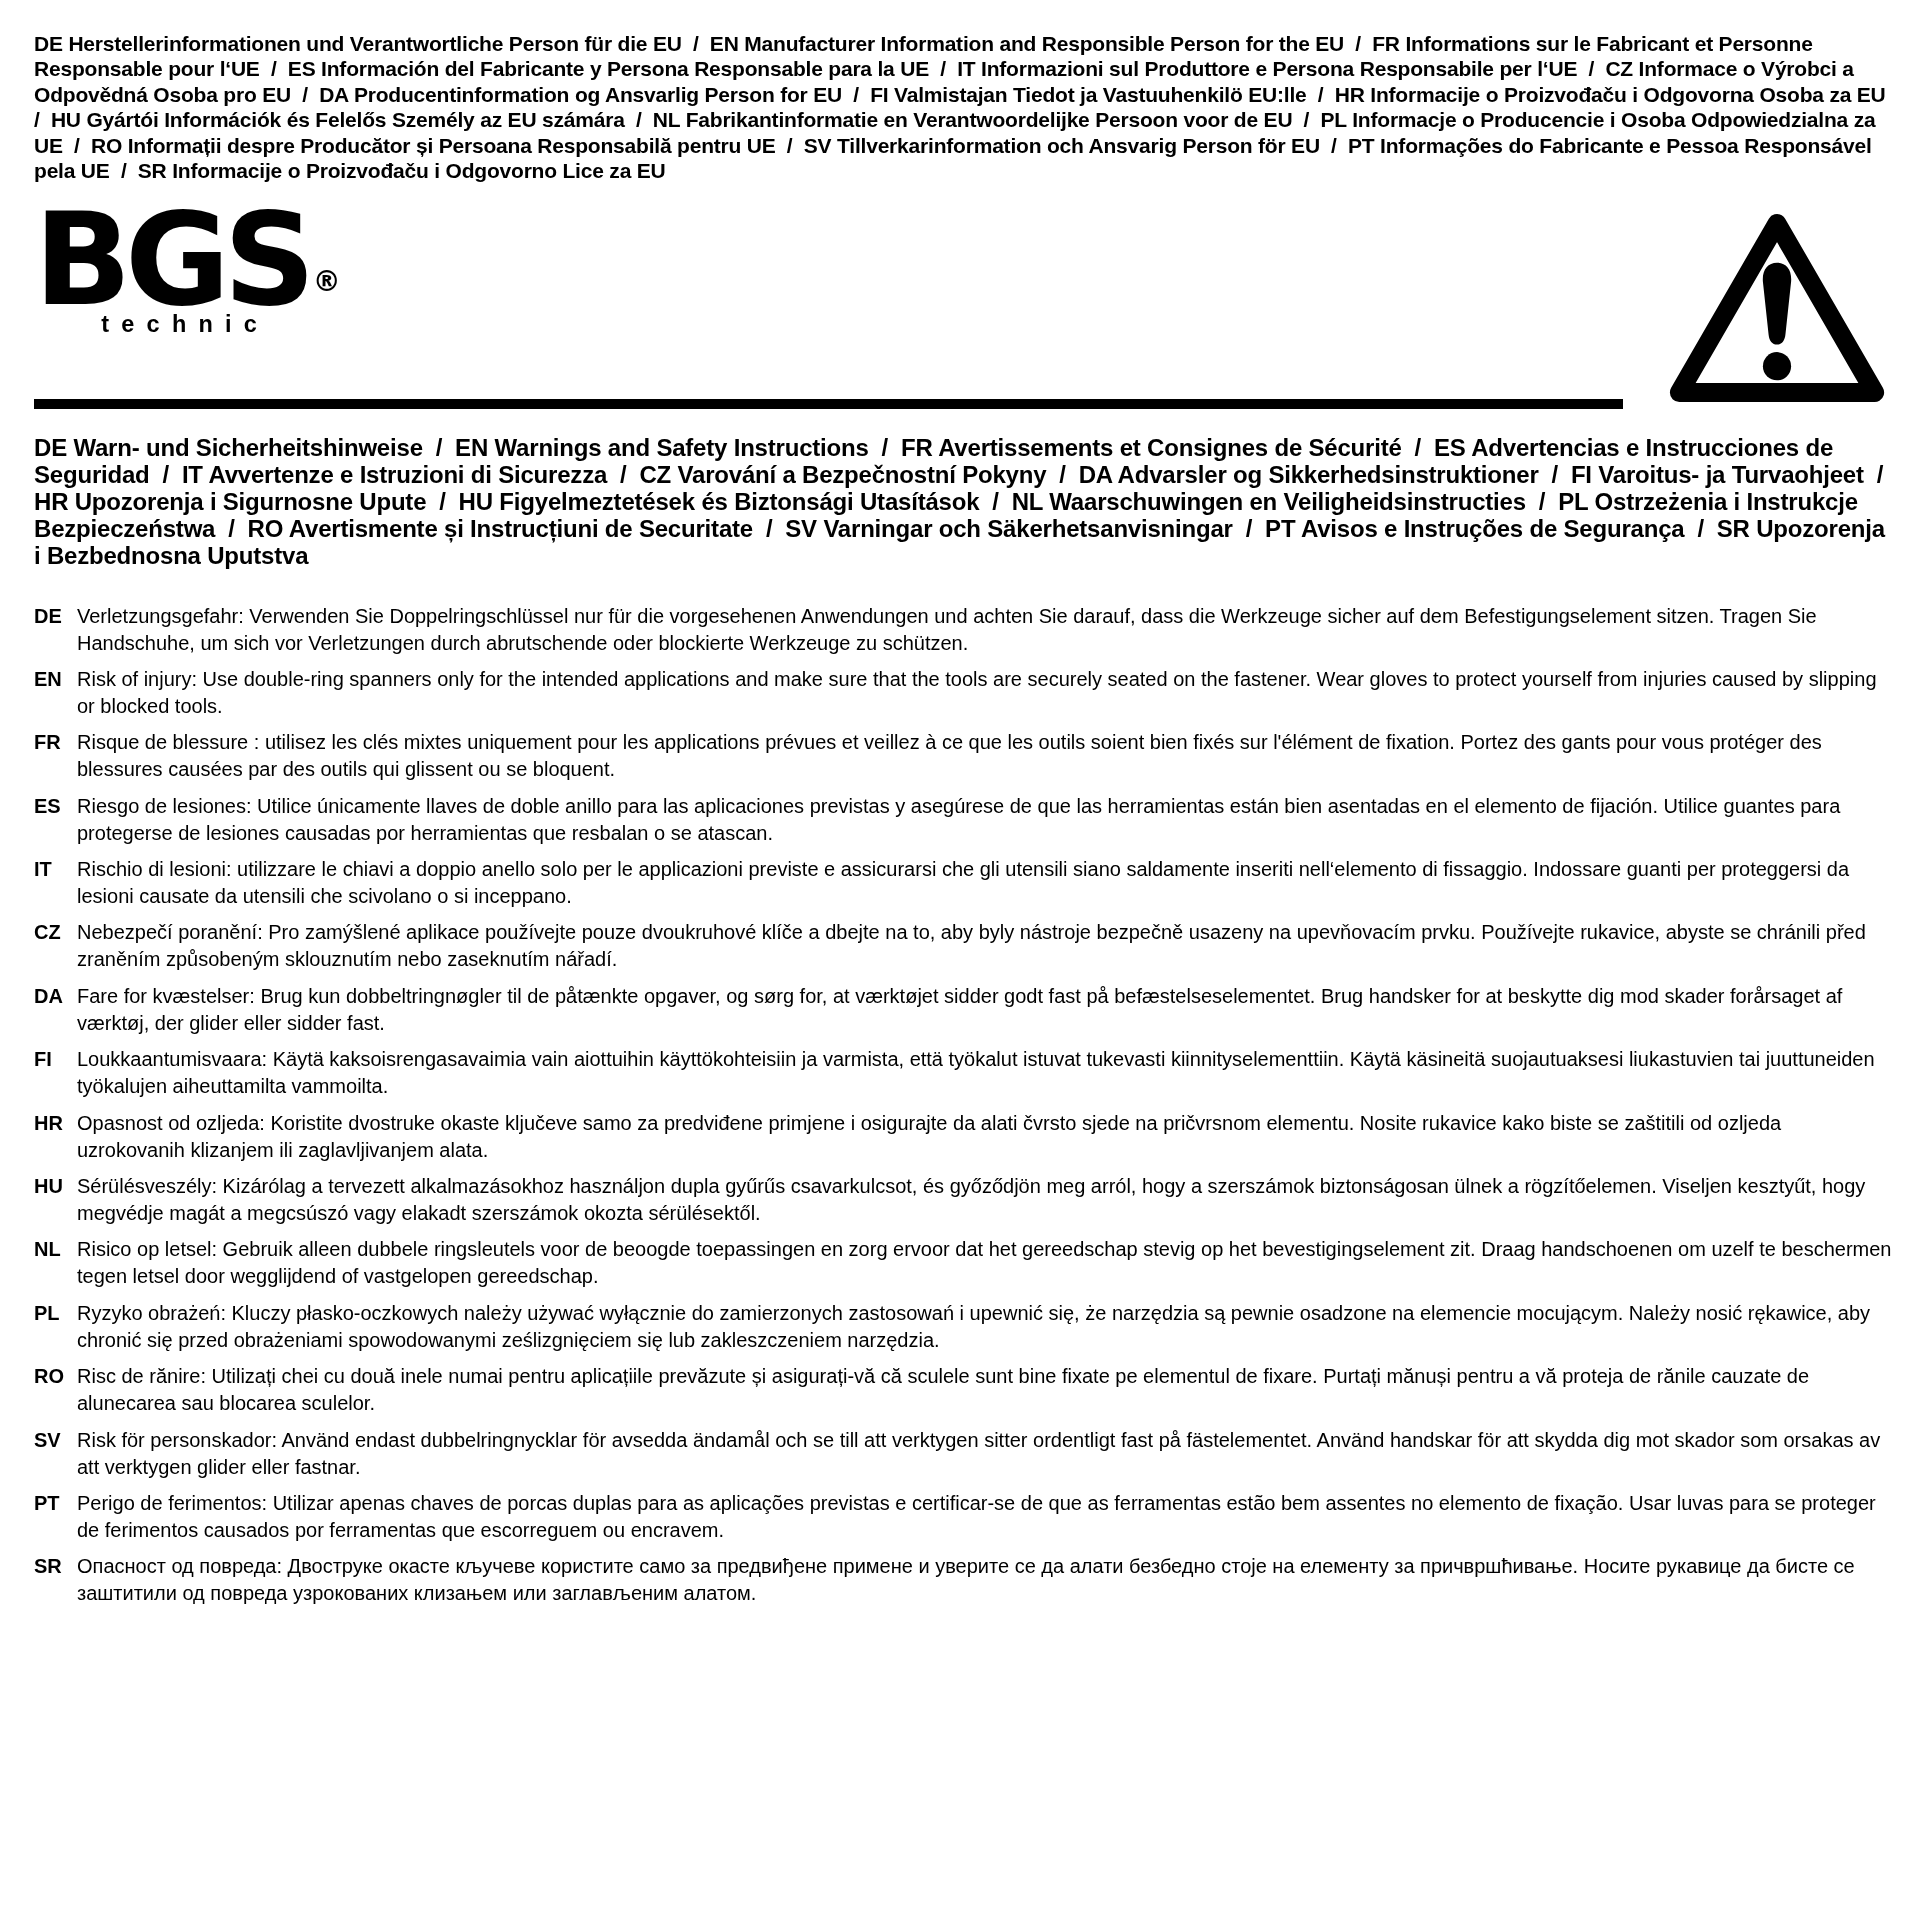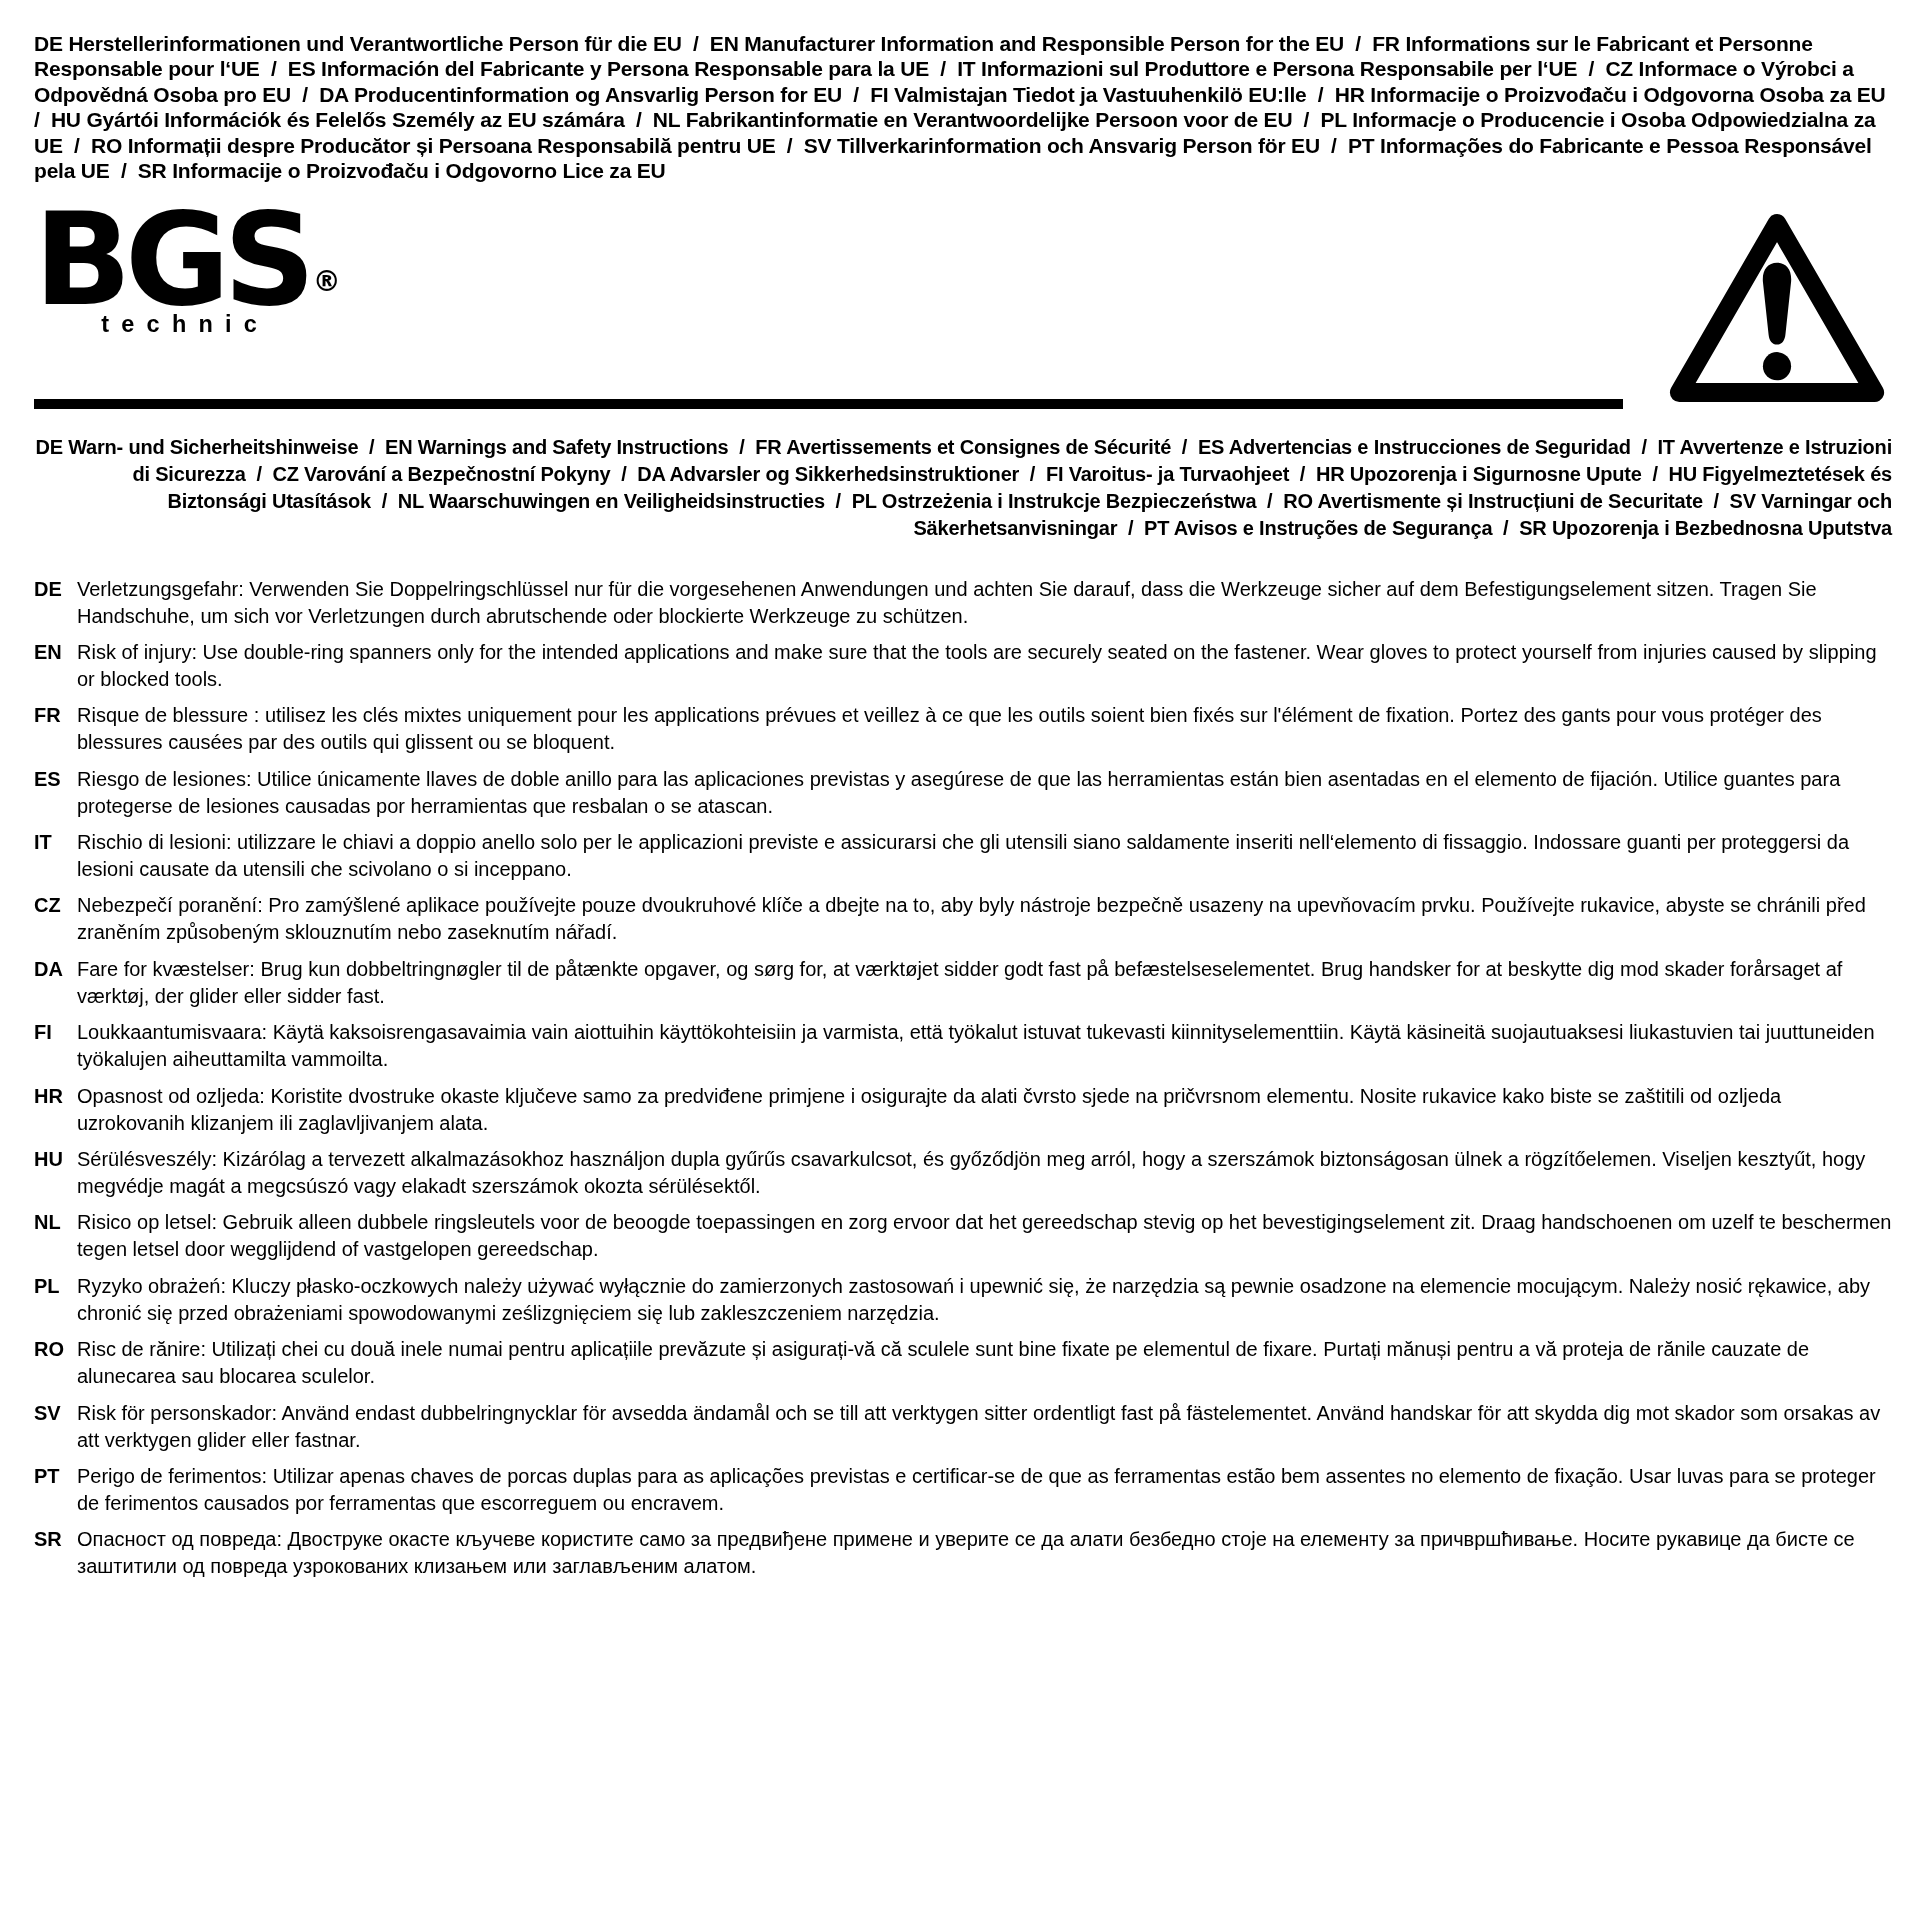--- a/index.html
+++ b/index.html
@@ -18,23 +18,22 @@
   .bgs-text{font-size:128px;font-weight:900;letter-spacing:-6.6px;line-height:0.88;font-family:"DejaVu Sans","Liberation Sans",sans-serif;}
   .bgs-reg{font-size:28px;font-weight:bold;vertical-align:13px;letter-spacing:0;margin-left:3.8px;}
   .bgs-sub{font-size:23.5px;font-weight:bold;letter-spacing:12.2px;margin-top:-5.6px;text-align:right;padding-right:52px;}
   .company-address{position:absolute;left:294px;top:75px;font-size:25.4px;line-height:35px;}
   .company-contact{position:absolute;left:595px;top:75px;font-size:25.4px;line-height:35px;}
   .company-website{position:absolute;left:1147px;top:130px;font-size:43px;font-weight:bold;letter-spacing:-0.5px;}
   .divider-rule{position:absolute;left:0;bottom:1.9px;width:1589px;height:10.4px;background:#000;}
   .warning-triangle{position:absolute;right:5.6px;top:19px;}
   
   .safety-header{
-    margin-top:22.6px;font-weight:bold;font-size:20px;line-height:27px;letter-spacing:-0.2px;
+    margin-top:22.6px;font-weight:bold;font-size:24px;line-height:27px;letter-spacing:-0.2px;
     white-space:pre-wrap;
-    text-align:right;
   }
   .warnings{margin-top:34px;}
   .warning-item{display:flex;margin-bottom:9.4px;font-size:20px;line-height:27px;}
   .warning-code{flex:0 0 43px;width:43px;font-weight:bold;}
   .warning-text{flex:1;}
 </style>
 </head>
 <body>
 
 <div class="page">

